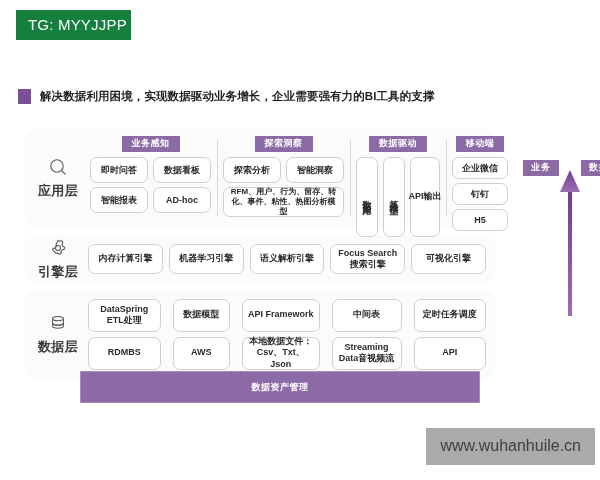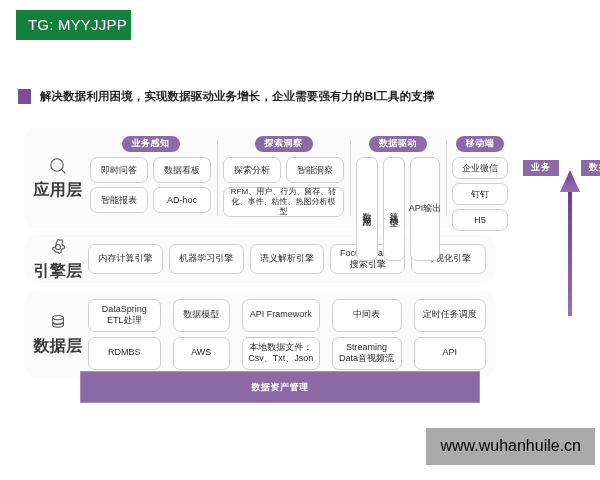--- a/index.html
+++ b/index.html
@@ -29,21 +29,21 @@
     letter-spacing: 0.2px;
     white-space: nowrap;
   }
 
   
   .watermark {
     position: absolute;
     right: 5px;
     bottom: 15px;
     background: #aaaaaa;
-    color: #000000;
+    color: #404040;
     font-size: 16px;
     line-height: 1;
     padding: 10px 14px 11px 14px;
     white-space: nowrap;
   }
 
   
   .headline {
     position: absolute;
     left: 18px;
@@ -92,21 +92,21 @@
     text-align: center;
     color: #3a3a3a;
   }
   .layer-label .lbl-icon {
     display: block;
     height: 20px;
     margin-bottom: 4px;
   }
   .layer-label .lbl-icon svg { display: block; margin: 0 auto; }
   .layer-label .lbl-text {
-    font-size: 16px;
+    font-size: 13px;
     font-weight: bold;
     letter-spacing: 0.3px;
   }
 
   
   .app-groups {
     flex: 1 1 auto;
     display: flex;
     align-items: stretch;
     height: 100%;
@@ -131,21 +131,20 @@
   .group-title {
     background: #8c6aa6;
     color: #ffffff;
     font-size: 9px;
     font-weight: bold;
     letter-spacing: 0.5px;
     padding: 3px 10px 4px 10px;
     margin: 2px 0 5px 0;
     white-space: nowrap;
     line-height: 1;
-    border-radius: 8px;
   }
   .group-body {
     display: flex;
     flex-direction: column;
     gap: 4px;
     width: 100%;
     align-items: center;
   }
   .group-row {
     display: flex;
@@ -153,40 +152,40 @@
     justify-content: center;
     width: 100%;
   }
 
   
   .box {
     border: 1px solid #cfcfcf;
     border-radius: 7px;
     background: #ffffff;
     font-size: 9px;
-    font-weight: normal;
+    font-weight: bold;
     color: #2b2b2b;
     display: flex;
     align-items: center;
     justify-content: center;
     text-align: center;
     line-height: 1.35;
     box-sizing: border-box;
     padding: 3px 4px;
     white-space: nowrap;
   }
   .box.wrap { white-space: normal; }
 
   .box-sm { width: 58px; height: 26px; }
   .box-wide { width: 121px; height: 30px; font-size: 8px; line-height: 1.25; }
 
   
   .vbox {
     width: 22px;
-    height: 104px;
+    height: 80px;
     writing-mode: vertical-rl;
     text-orientation: upright;
     letter-spacing: 2px;
     font-size: 9px;
     padding: 4px 2px;
   }
   .vbox.latin {
     writing-mode: horizontal-tb;
     width: 30px;
     flex-direction: column;

